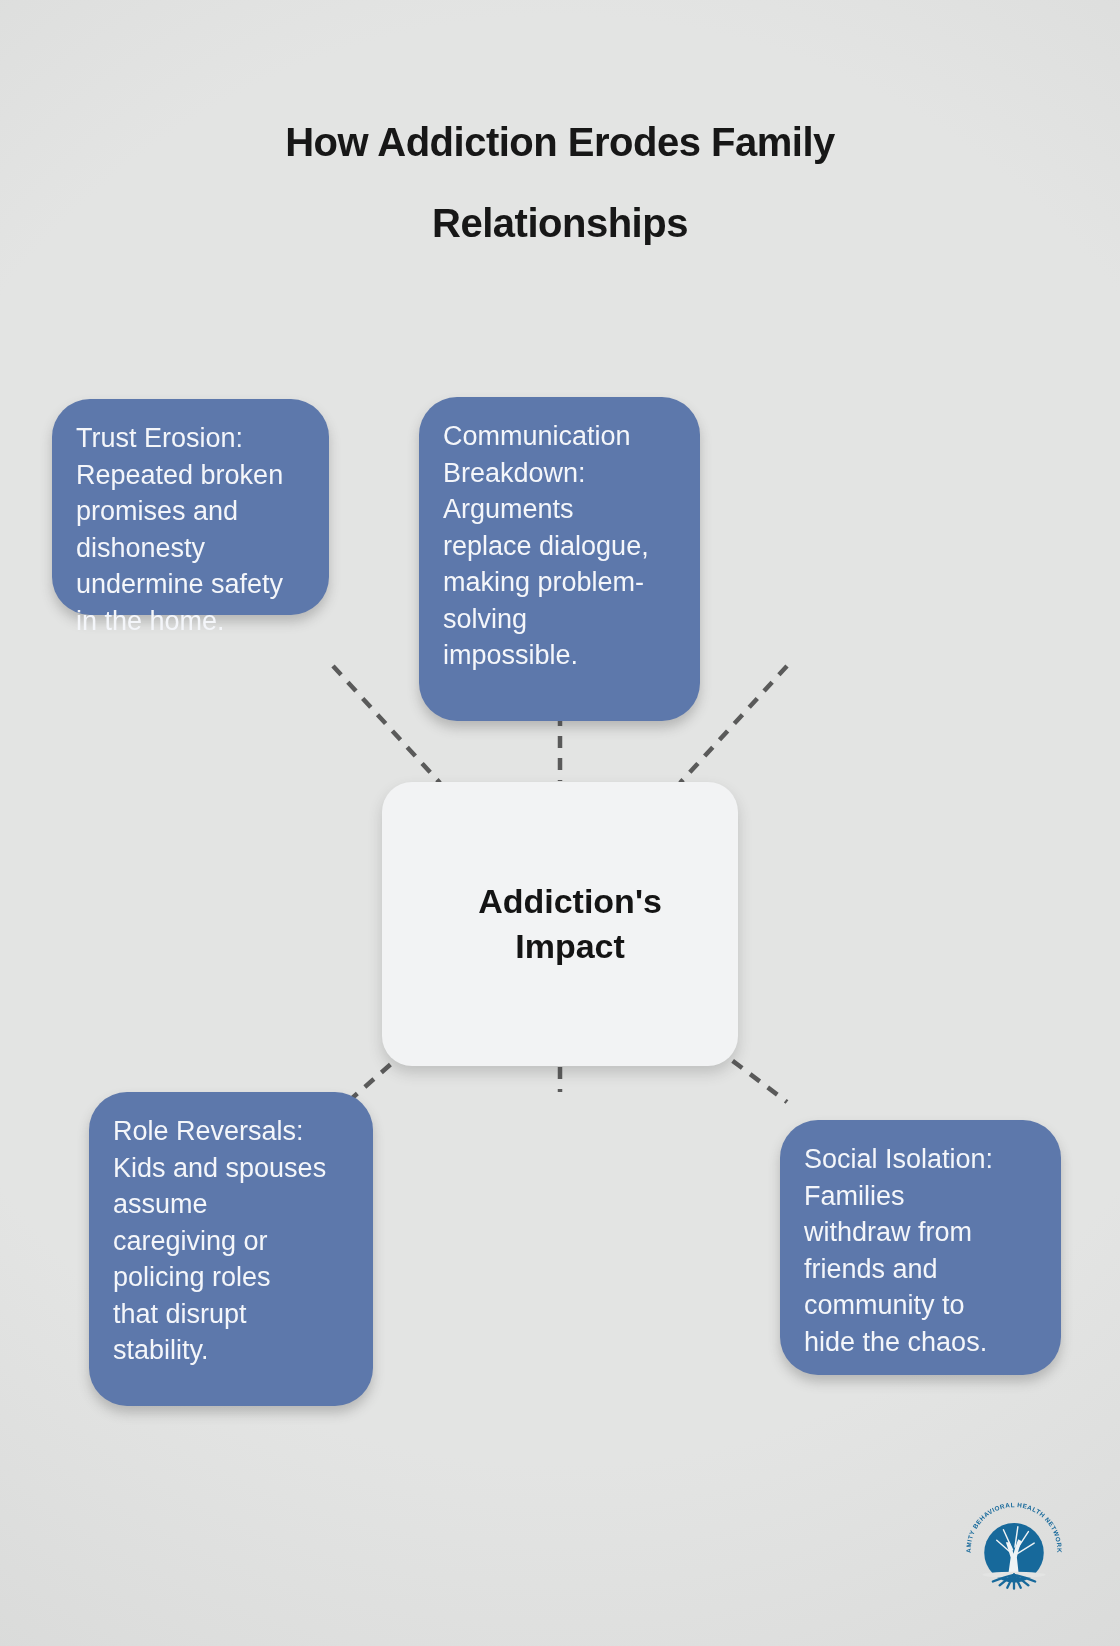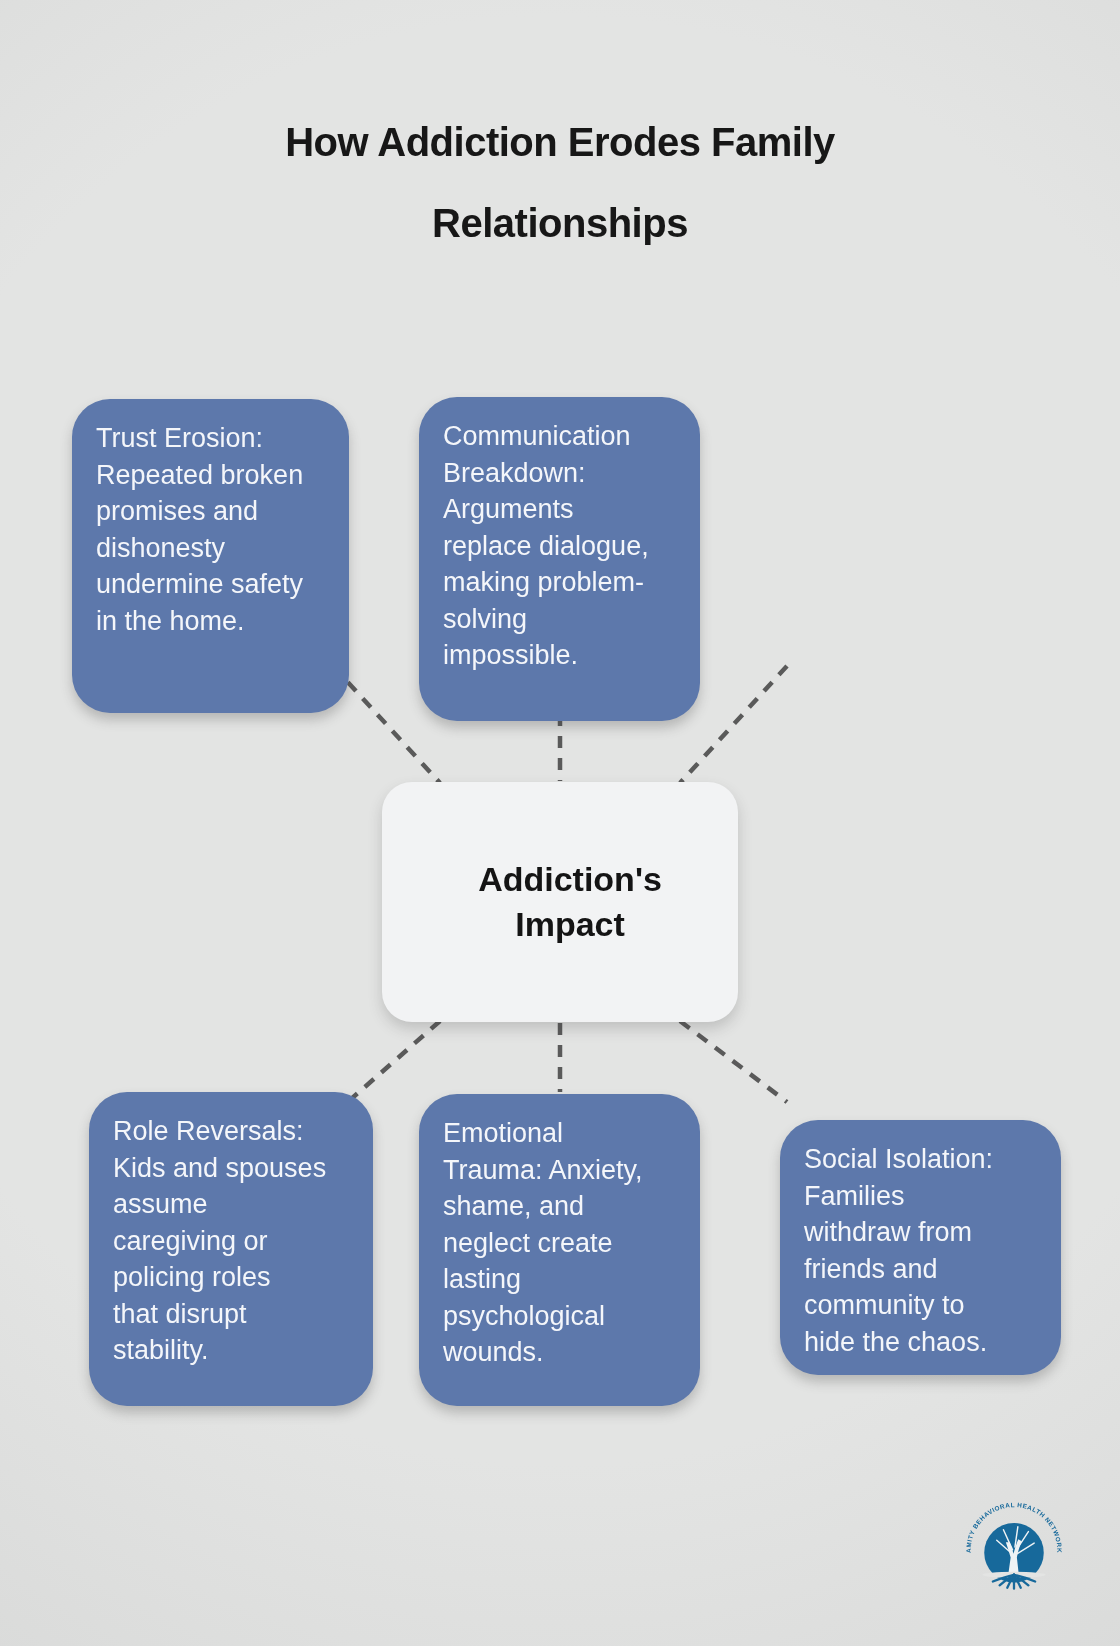--- a/index.html
+++ b/index.html
@@ -39,29 +39,29 @@
     position:absolute;
     background:var(--node-fill);
     border-radius:38px;
     box-shadow:0 7px 12px rgba(70,70,70,0.28);
     color:var(--node-text);
     font-size:27px;
     line-height:36.5px;
     padding:21px 18px 0 24px;
     white-space:pre-line;
   }
-  .node-1{left:72px;  top:399px;  width:277px; height:314px;}
+  .node-1{left:52px;  top:399px;  width:277px; height:216px;}
   .node-2{left:419px; top:397px;  width:281px; height:324px;}
   .node-3{left:780px; top:397px;  width:281px; height:268px;}
   .node-4{left:61px;  top:1092px; width:284px; height:314px;margin-left:28px;}
   .node-5{left:419px; top:1094px; width:281px; height:312px;}
   .node-6{left:780px; top:1120px; width:281px; height:255px;}
   .center-node{
     position:absolute;
-    left:382px; top:782px; width:356px; height:240px;
+    left:382px; top:782px; width:356px; height:284px;
     background:var(--center-fill);
     border-radius:30px;
     box-shadow:0 7px 14px rgba(70,70,70,0.22);
     display:flex;align-items:center;justify-content:center;padding-left:20px;
   }
   .center-label{
     font-size:34px;
     line-height:45px;
     font-weight:800;
     color:var(--center-text);
@@ -123,27 +123,20 @@
   </div>
 
   <div class="node node-4">Role Reversals:
 Kids and spouses
 assume
 caregiving or
 policing roles
 that disrupt
 stability.</div>
 
-  <div class="node node-5">Emotional
-Trauma: Anxiety,
-shame, and
-neglect create
-lasting
-psychological
-wounds.</div>
 
   <div class="node node-6">Social Isolation:
 Families
 withdraw from
 friends and
 community to
 hide the chaos.</div>
 
   <svg class="logo" viewBox="0 0 100 100" xmlns="http://www.w3.org/2000/svg" aria-hidden="true">
     <defs>

